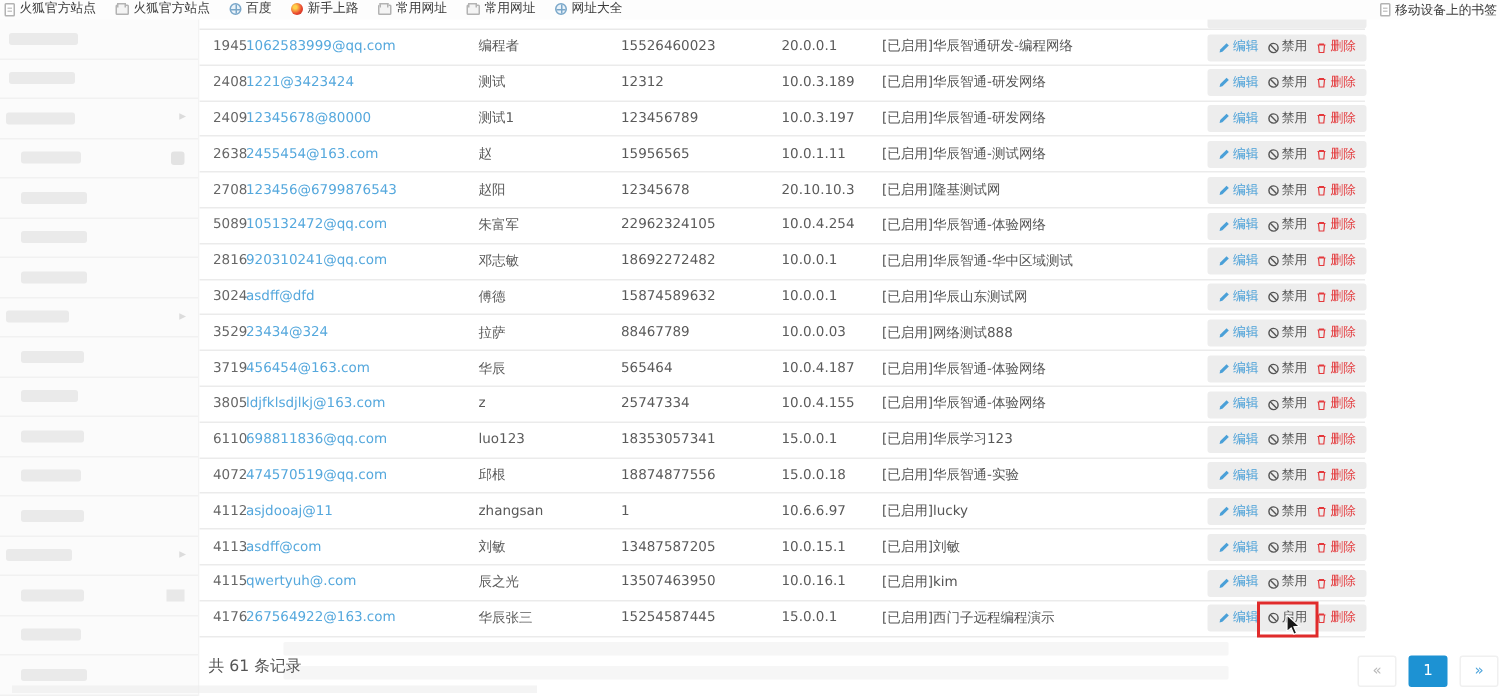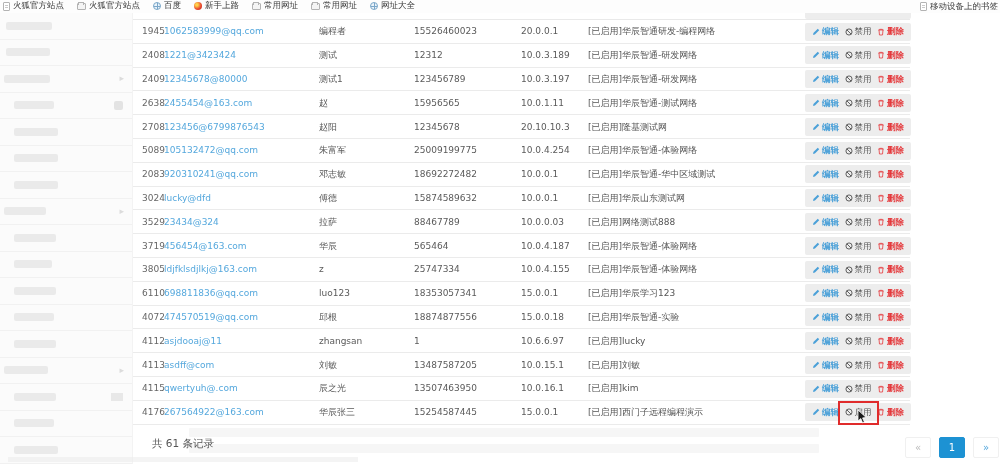--- a/index.html
+++ b/index.html
@@ -44,33 +44,33 @@
   .c-name   { left:186px; }
   .c-phone  { left:281px; }
   .c-ip     { left:388px; }
   .c-status { left:455px; color:#555; }
   .acts { position:absolute; left:672px; top:2.6px; width:106px; height:18px;
     background:#ededed; border-radius:2px; display:flex; align-items:center;
     justify-content:space-between; padding:0 7px; }
   .btn { border:none; background:none; font-family:inherit; font-size:8.5px;
     display:flex; align-items:center; gap:2px; cursor:pointer; padding:0; line-height:1; }
   .btn svg { display:block; }
-  .btn-edit { color:#4aa0d8;font-weight:bold; }
+  .btn-edit { color:#4aa0d8; }
   .btn-toggle { color:#555; }
-  .btn-del { color:#e4393c;font-weight:bold; }
+  .btn-del { color:#e4393c; }
   .row-hl .btn-toggle { position:relative; }
   .row-hl .btn-toggle::after { content:""; position:absolute; left:-7px; right:-7px;
     top:-7px; bottom:-8px; border:2px solid #e02b2b; }
   .cursor { position:absolute; left:724px; top:9px; width:12px; height:14px; z-index:6; }
 
   .ghost-row { position:absolute; left:56px; width:630px; height:9px; background:#f6f6f6; border-radius:1px; }
   .g1 { top:415px; } .g2 { top:431px; }
 
   
-  .records { position:absolute; left:152px; top:437px; font-size:10.5px; color:#555; }
+  .records { position:absolute; left:139px; top:437px; font-size:10.5px; color:#555; }
   .pager { position:absolute; left:905px; top:437px; display:flex; gap:8px; align-items:center; }
   .pg { width:26px; height:21px; display:flex; align-items:center; justify-content:center;
     font-size:10px; border:1px solid #f0f0f0; background:#fff; border-radius:2px; cursor:pointer; }
   .pg-prev { color:#bbb; }
   .pg-cur  { background:#1d92d3; border-color:#1d92d3; color:#fff; }
   .pg-next { color:#55a8dd; }
 
   .bottom-strip { position:absolute; left:8px; top:457px; width:350px; height:5px; background:#ededed; opacity:.6; }
 </style>
 </head>
@@ -318,21 +318,21 @@
               <path d="M2 3h8M4 3V2h4v1M3 3l.7 7.5h4.6L9 3" fill="none" stroke="currentColor" stroke-width="1.2"></path>
             </svg>
         <em style="font-style:normal">删除</em>
       </button>
     </span>
   </div>
       <div class="trow">
     <span class="cell c-id">5089</span>
     <a class="cell c-email">105132472@qq.com</a>
     <span class="cell c-name">朱富军</span>
-    <span class="cell c-phone">25009199775</span>
+    <span class="cell c-phone">22962324105</span>
     <span class="cell c-ip">10.0.4.254</span>
     <span class="cell c-status">[已启用]华辰智通-体验网络</span>
     <span class="acts">
       <button class="btn btn-edit">
         <svg width="8" height="8" viewBox="0 0 12 12">
               <path d="M8.6 1.2l2.2 2.2L4.4 9.8 1.6 10.4 2.2 7.6z" fill="currentColor"></path>
             </svg>
         <em style="font-style:normal">编辑</em>
       </button>
       <button class="btn btn-toggle">
@@ -344,21 +344,21 @@
       </button>
       <button class="btn btn-del">
         <svg width="8" height="8" viewBox="0 0 12 12">
               <path d="M2 3h8M4 3V2h4v1M3 3l.7 7.5h4.6L9 3" fill="none" stroke="currentColor" stroke-width="1.2"></path>
             </svg>
         <em style="font-style:normal">删除</em>
       </button>
     </span>
   </div>
       <div class="trow">
-    <span class="cell c-id">2083</span>
+    <span class="cell c-id">2816</span>
     <a class="cell c-email">920310241@qq.com</a>
     <span class="cell c-name">邓志敏</span>
     <span class="cell c-phone">18692272482</span>
     <span class="cell c-ip">10.0.0.1</span>
     <span class="cell c-status">[已启用]华辰智通-华中区域测试</span>
     <span class="acts">
       <button class="btn btn-edit">
         <svg width="8" height="8" viewBox="0 0 12 12">
               <path d="M8.6 1.2l2.2 2.2L4.4 9.8 1.6 10.4 2.2 7.6z" fill="currentColor"></path>
             </svg>
@@ -374,21 +374,21 @@
       <button class="btn btn-del">
         <svg width="8" height="8" viewBox="0 0 12 12">
               <path d="M2 3h8M4 3V2h4v1M3 3l.7 7.5h4.6L9 3" fill="none" stroke="currentColor" stroke-width="1.2"></path>
             </svg>
         <em style="font-style:normal">删除</em>
       </button>
     </span>
   </div>
       <div class="trow">
     <span class="cell c-id">3024</span>
-    <a class="cell c-email">lucky@dfd</a>
+    <a class="cell c-email">asdff@dfd</a>
     <span class="cell c-name">傅德</span>
     <span class="cell c-phone">15874589632</span>
     <span class="cell c-ip">10.0.0.1</span>
     <span class="cell c-status">[已启用]华辰山东测试网</span>
     <span class="acts">
       <button class="btn btn-edit">
         <svg width="8" height="8" viewBox="0 0 12 12">
               <path d="M8.6 1.2l2.2 2.2L4.4 9.8 1.6 10.4 2.2 7.6z" fill="currentColor"></path>
             </svg>
         <em style="font-style:normal">编辑</em>

